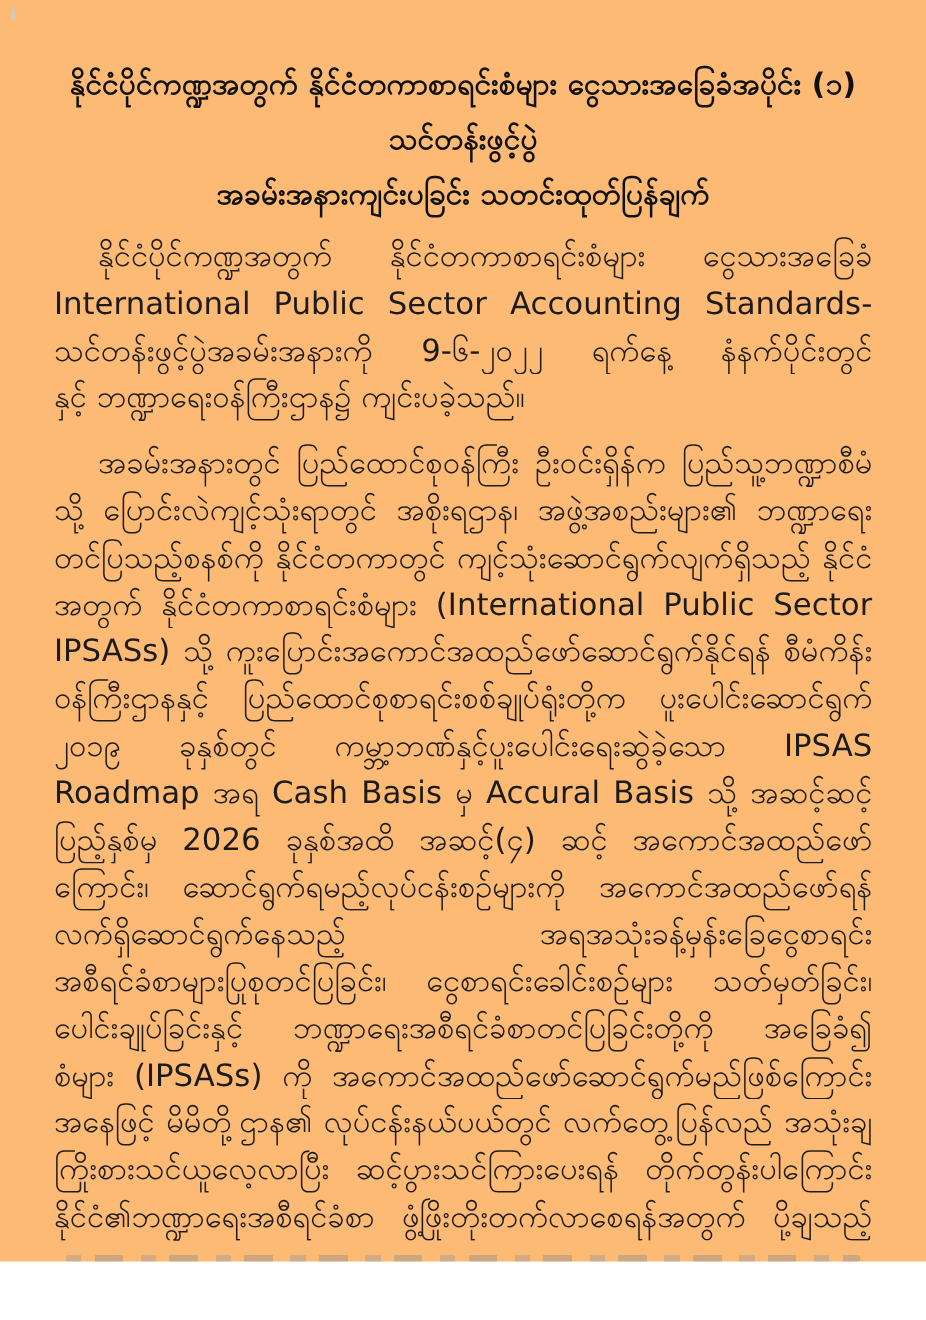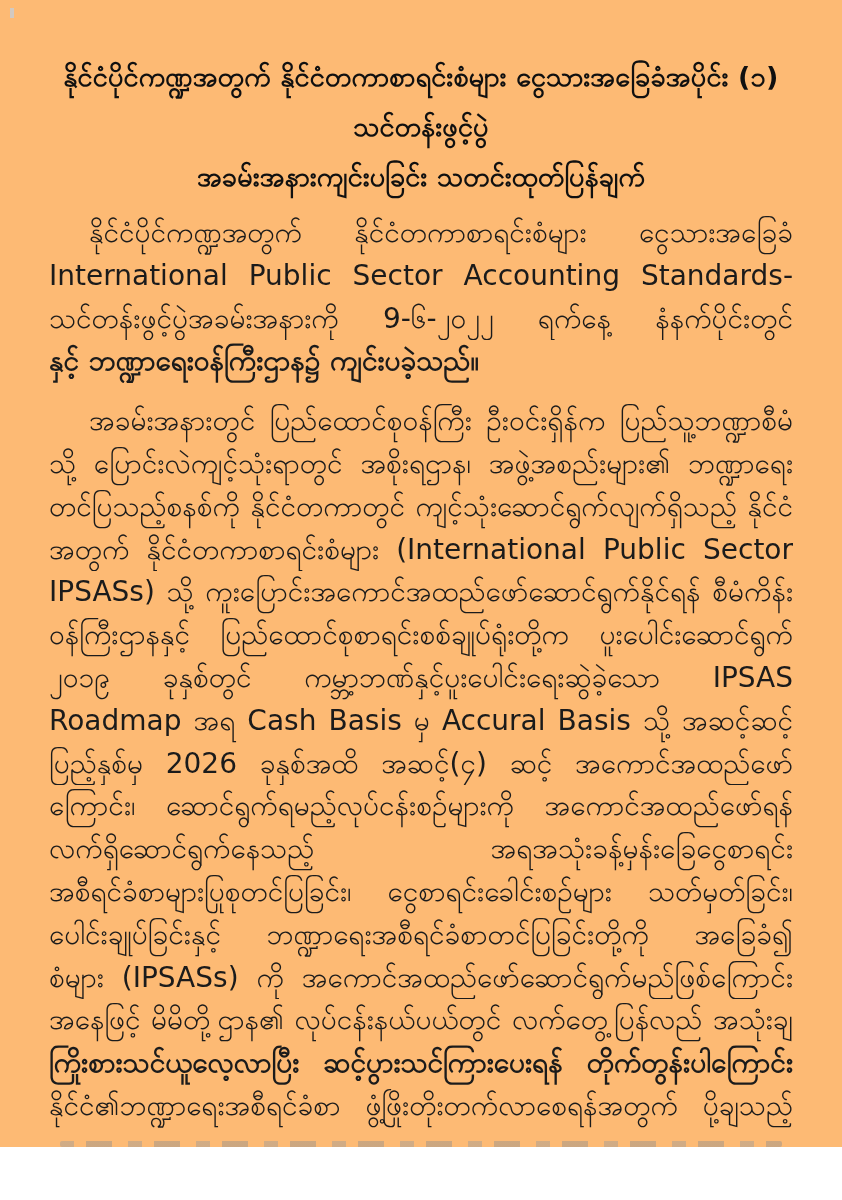--- a/index.html
+++ b/index.html
@@ -44,21 +44,20 @@
   .line {
     text-align: justify;
     text-align-last: justify;
     -moz-text-align-last: justify;
     white-space: normal;
     overflow: hidden;
     max-height: 42.8px;
   }
   .line.align-left {
     text-align-last: left;
-    font-weight: bold;
   }
   .line.indent {
     padding-left: 40px;
   }
   
   .cutoff-strip {
     position: absolute;
     left: 60px;
     right: 60px;
     bottom: 0;

